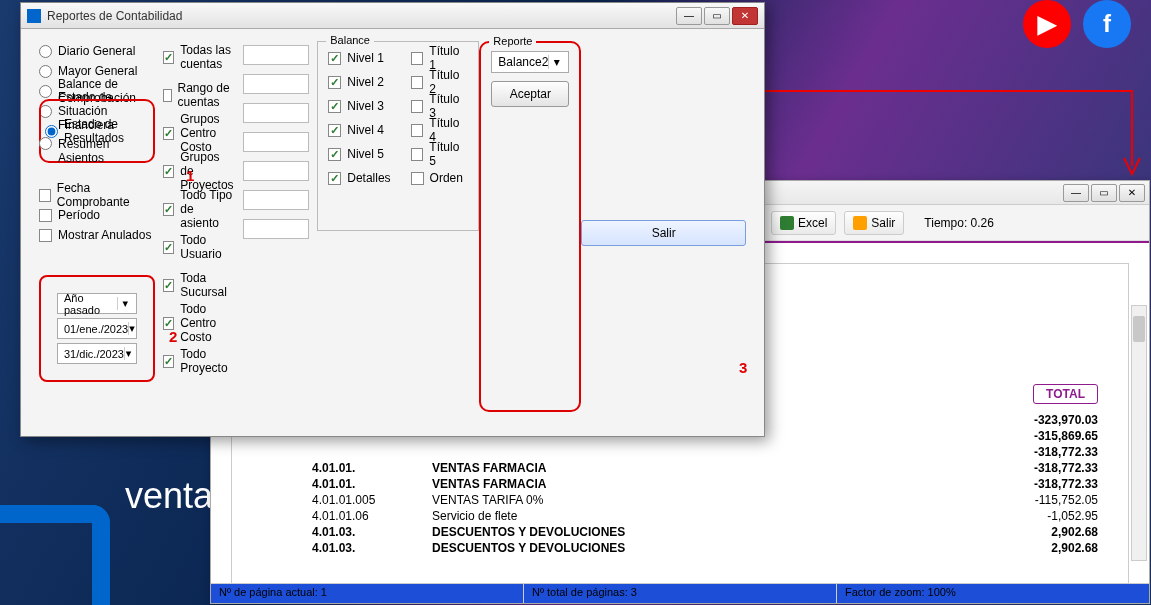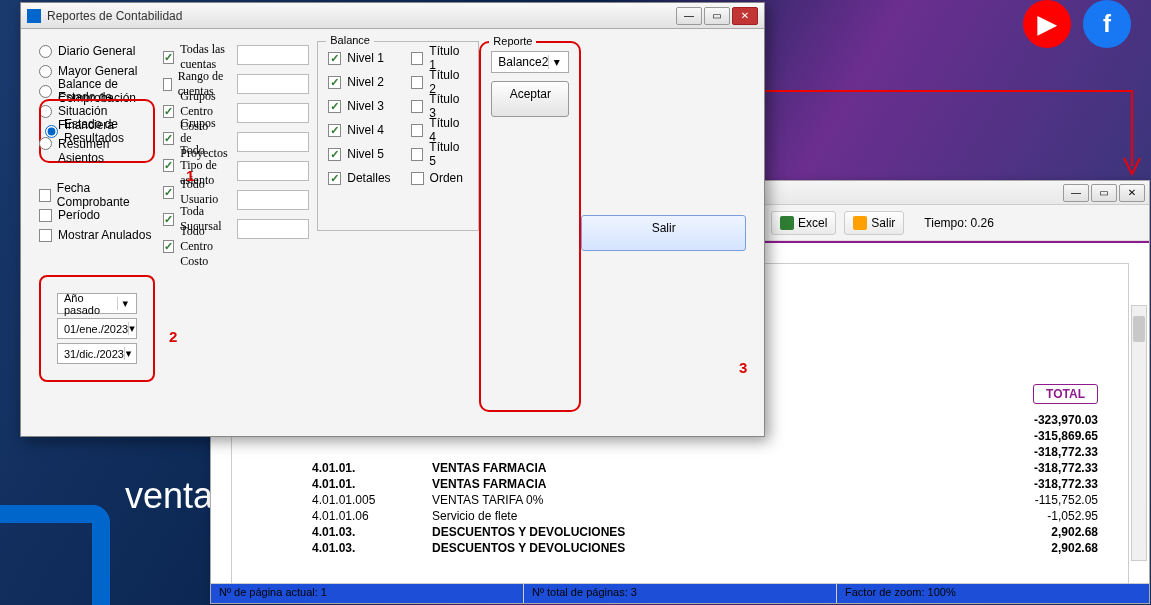--- a/index.html
+++ b/index.html
@@ -219,21 +219,21 @@
   gap: 6px;
   height: 20px;
 }
 .radio-item input[type=radio] { accent-color: #0066cc; }
 .cbx-green {
   width: 13px; height: 13px; border: 1px solid #888; display: inline-flex;
   align-items: center; justify-content: center; background: #fff;
 }
 .cbx-green.checked::after { content: "✓"; color: #2e7d32; font-size: 11px; font-weight: bold; }
 .cbx-empty { width: 13px; height: 13px; border: 1px solid #888; background: #fff; display: inline-block; }
-.col-mid { width: 140px; display: flex; flex-direction: column; gap: 3px; font-family: Liberation Serif, serif; }
+.col-mid { width: 140px; display: flex; flex-direction: column; gap: 14px; }
 .col-inputs { width: 190px; display: flex; flex-direction: column; gap: 5px; }
 .txt-field {
   height: 20px;
   border: 1px solid #bbb;
   background: #fff;
   padding: 0 4px;
   width: 100%;
 }
 .col-right { flex: 1; display: flex; flex-direction: row; }
 .fieldset {
@@ -263,21 +263,21 @@
   align-items: center;
   justify-content: space-between;
   padding: 0 4px 0 6px;
 }
 .dropdown .caret {
   width: 16px;
   text-align: center;
   border-left: 1px solid #ccc;
 }
 .btn {
-  height: 36px;
+  height: 26px;
   background: linear-gradient(#fefefe, #e4e4e4);
   border: 1px solid #999;
   border-radius: 3px;
   text-align: center;
   line-height: 24px;
   cursor: pointer;
 }
 .date-group {
   border: 2px solid #d00;
   border-radius: 8px;
@@ -526,20 +526,24 @@
           <span>Todo Usuario</span>
         </div>
         <div class="check-item" style="height: 24px;">
           <span class="cbx-green checked"></span>
           <span>Toda Sucursal</span>
         </div>
         <div class="check-item" style="height: 24px;">
           <span class="cbx-green checked"></span>
           <span>Todo Centro Costo</span>
         </div>
+        <div class="check-item" style="height: 24px;">
+          <span class="cbx-green checked"></span>
+          <span>Todo Proyecto</span>
+        </div>
       </div>
 
     <div class="col-inputs" id="input-col" style="padding-top:4px;">
         <input class="txt-field" style="height: 20px; margin-bottom: 4px;">
         <input class="txt-field" style="height: 20px; margin-bottom: 4px;">
         <input class="txt-field" style="height: 20px; margin-bottom: 4px;">
         <input class="txt-field" style="height: 20px; margin-bottom: 4px;">
         <input class="txt-field" style="height: 20px; margin-bottom: 4px;">
         <input class="txt-field" style="height: 20px; margin-bottom: 4px;">
         <input class="txt-field" style="height: 20px; margin-bottom: 4px;">

